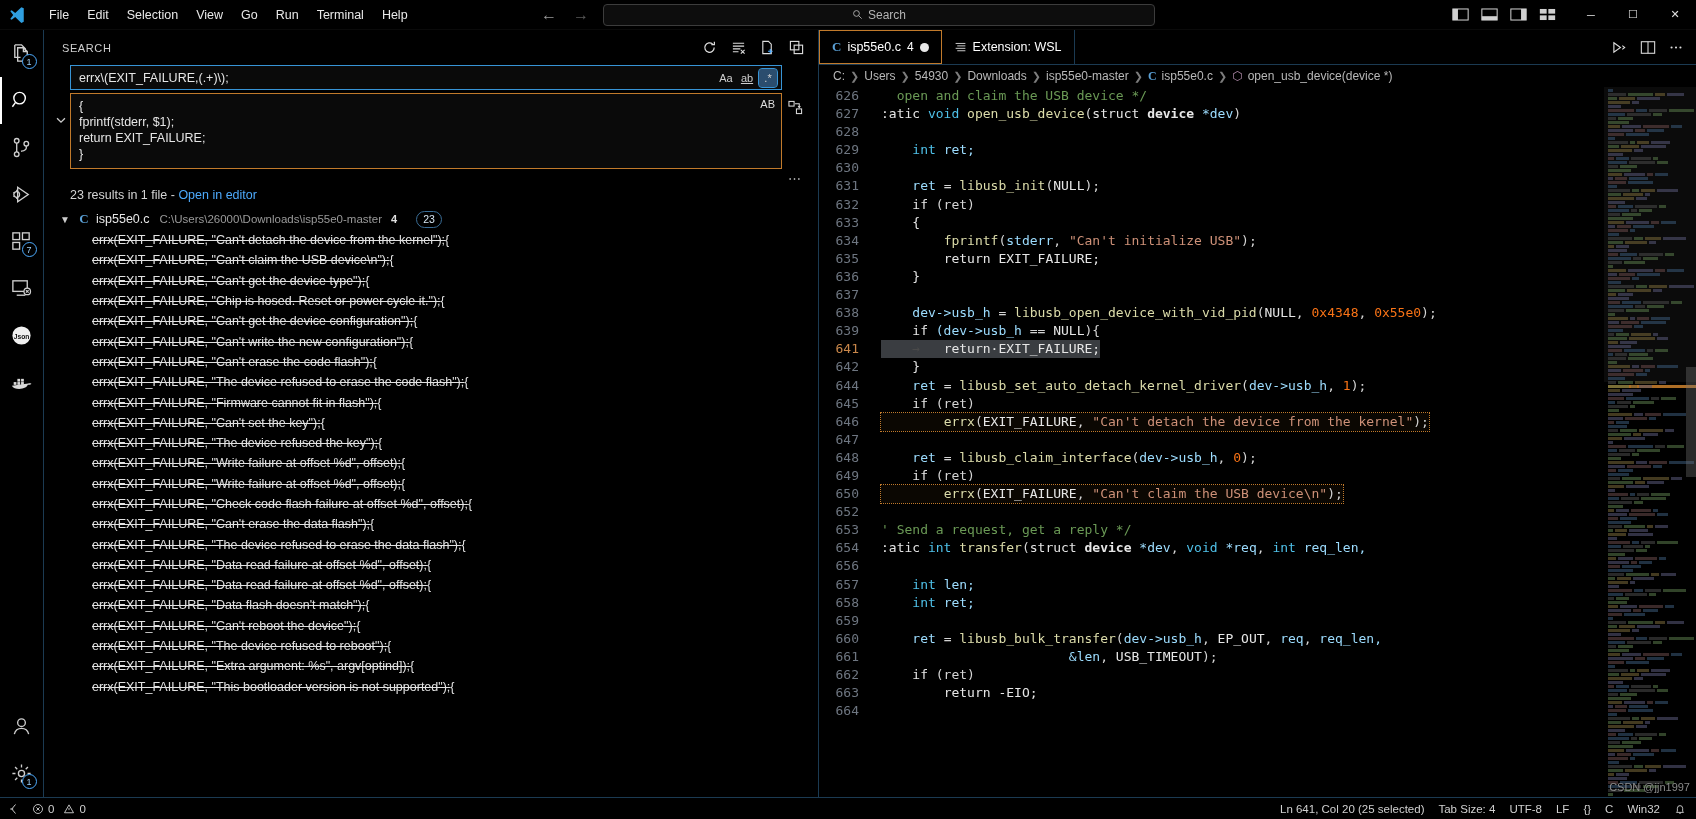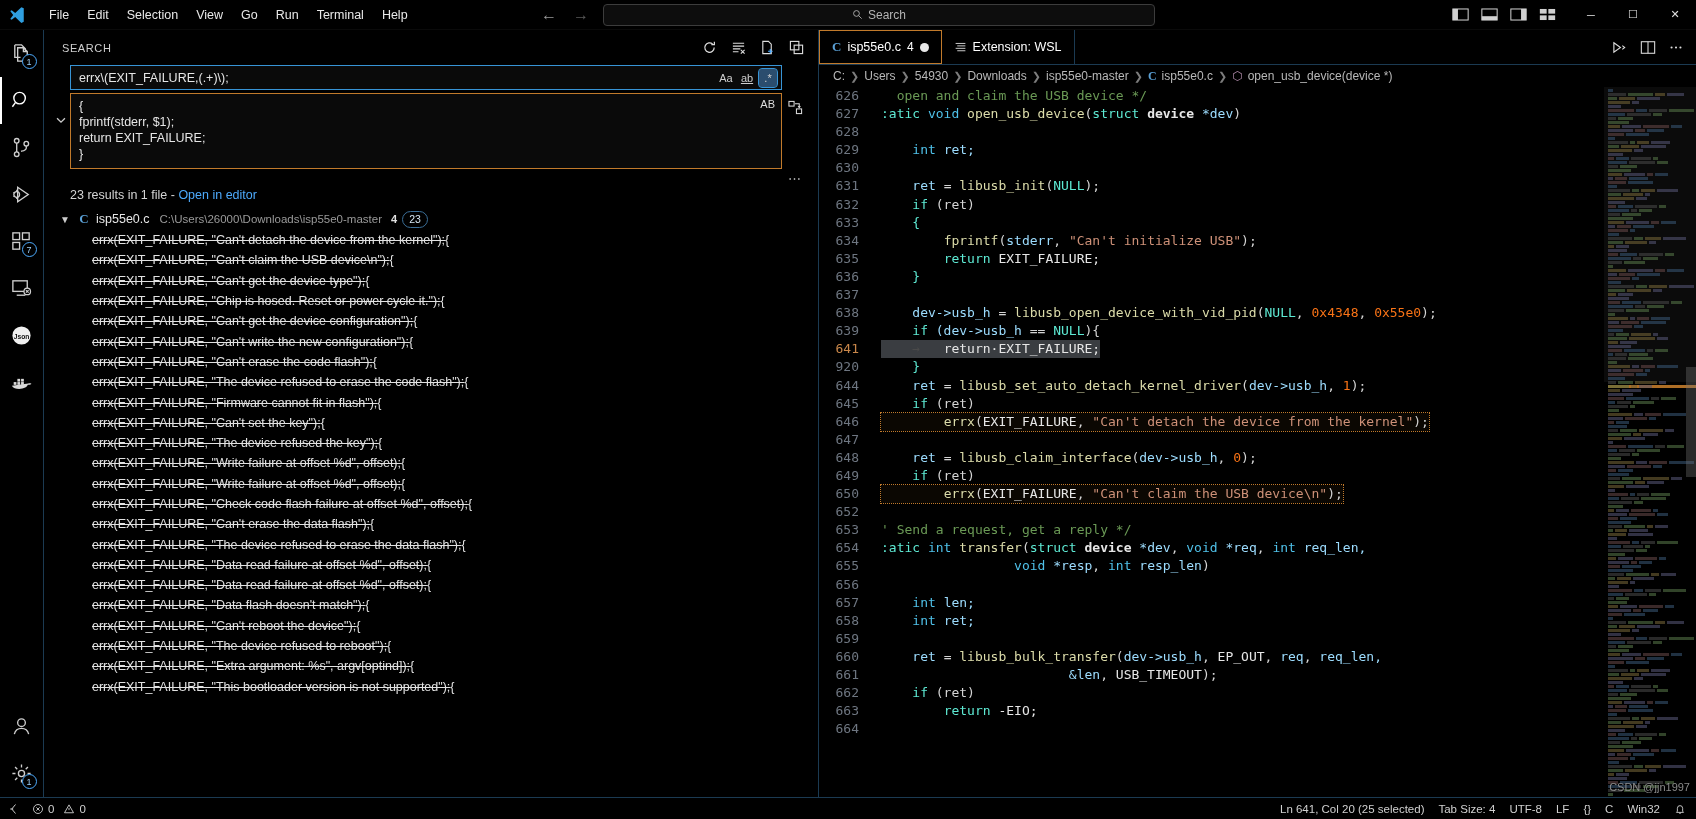--- a/index.html
+++ b/index.html
@@ -123,21 +123,21 @@
   .results-summary a { color: #4daafc; text-decoration: none; }
 
   .result-tree { flex: 1; overflow: hidden; padding-left: 10px; }
   .file-row { display: flex; align-items: center; height: 22px; gap: 5px; padding-left: 4px; }
   .twisty { color: #ccc; font-size: 10px; width: 14px; text-align:center; }
   .c-icon { color: #5a9fd4; font-size: 13px; font-weight: bold; width: 14px; text-align:center; font-family:"Liberation Serif", serif;}
   .file-name { font-size: 12.5px; color: #e6e6e6; }
   .file-path { font-size: 11.5px; color: #9a9a9a; margin-left: 5px; }
   .file-badge-num { font-size: 11px; color: #e0e0e0; margin-left: 4px; font-weight:bold;}
   .count-badge {
-    min-width: 26px; height: 17px; border-radius: 9px;
+    margin-left: 14px; min-width: 26px; height: 17px; border-radius: 9px;
     border: 1px solid #3a6d96; color: #d6e6f2; font-size: 10.5px;
     display: flex; align-items: center; justify-content: center; padding: 0 5px;
   }
   .match-row {
     height: 20.3px; display: flex; align-items: center; padding-left: 38px;
     font-size: 12.5px; color: #e2e2e2; white-space: nowrap;
   }
   .match-row .strike { text-decoration: line-through; text-decoration-thickness: 1px; }
   .match-row .tail { text-decoration: none; }
 
@@ -172,21 +172,21 @@
     height: 18.1px; display: flex; align-items: center; font-family: "DejaVu Sans Mono", monospace;
     font-size: 13px; white-space: pre; line-height: 18.1px;
   }
   .ln {
     width: 62px; min-width: 62px; text-align: right; padding-right: 22px;
     color: #6e7681; font-family: "DejaVu Sans Mono", monospace; font-size: 13px;
   }
   .code-line.current .ln { color: #c9874a; }
   .code-text { white-space: pre; }
   
-  .c-kw   { color: #5eead4; }
+  .c-kw   { color: #e5e5e5; }
   .c-type { color: #4fc1e9; }
   .c-fn   { color: #dcdcaa; }
   .c-var  { color: #9cdcfe; }
   .c-str  { color: #ce9178; }
   .c-num  { color: #f97316; }
   .c-cmt  { color: #6a9955; }
   .c-pun  { color: #d4d4d4; }
   .c-op   { color: #d4d4d4; }
   .c-white{ color: #e6e6e6; }
   .c-struct { color: #e6e6e6; font-weight: bold;}
@@ -607,32 +607,31 @@
             <div class="code-line"><span class="ln">631</span><span class="code-text"><span class="c-pun">    </span><span class="c-var">ret </span><span class="c-op">= </span><span class="c-fn">libusb_init</span><span class="c-pun">(</span><span class="c-kw">NULL</span><span class="c-pun">);</span></span></div>
             <div class="code-line"><span class="ln">632</span><span class="code-text"><span class="c-pun">    </span><span class="c-kw">if </span><span class="c-pun">(ret)</span></span></div>
             <div class="code-line"><span class="ln">633</span><span class="code-text"><span class="c-pun">    </span><span class="c-kw">{</span></span></div>
             <div class="code-line"><span class="ln">634</span><span class="code-text"><span class="c-pun">        </span><span class="c-fn">fprintf</span><span class="c-pun">(</span><span class="c-var">stderr</span><span class="c-pun">, </span><span class="c-str">"Can't initialize USB"</span><span class="c-pun">);</span></span></div>
             <div class="code-line"><span class="ln">635</span><span class="code-text"><span class="c-pun">        </span><span class="c-kw">return </span><span class="c-white">EXIT_FAILURE;</span></span></div>
             <div class="code-line"><span class="ln">636</span><span class="code-text"><span class="c-pun">    </span><span class="c-kw">}</span></span></div>
             <div class="code-line"><span class="ln">637</span><span class="code-text"></span></div>
             <div class="code-line"><span class="ln">638</span><span class="code-text"><span class="c-pun">    </span><span class="c-var">dev-&gt;usb_h </span><span class="c-op">= </span><span class="c-fn">libusb_open_device_with_vid_pid</span><span class="c-pun">(</span><span class="c-kw">NULL</span><span class="c-pun">, </span><span class="c-num">0x4348</span><span class="c-pun">, </span><span class="c-num">0x55e0</span><span class="c-pun">);</span></span></div>
             <div class="code-line"><span class="ln">639</span><span class="code-text"><span class="c-pun">    </span><span class="c-kw">if </span><span class="c-var">(dev-&gt;usb_h </span><span class="c-op">== </span><span class="c-kw">NULL</span><span class="c-pun">){</span></span></div>
             <div class="code-line current"><span class="ln">641</span><span class="code-text sel"><span class="cursor-tab">    →   </span><span class="c-white">return·EXIT_FAILURE;</span></span></div>
-            <div class="code-line"><span class="ln">920</span><span class="code-text"><span class="c-pun">    </span><span class="c-kw">}</span></span></div>
+            <div class="code-line"><span class="ln">642</span><span class="code-text"><span class="c-pun">    </span><span class="c-kw">}</span></span></div>
             <div class="code-line"><span class="ln">644</span><span class="code-text"><span class="c-pun">    </span><span class="c-var">ret </span><span class="c-op">= </span><span class="c-fn">libusb_set_auto_detach_kernel_driver</span><span class="c-pun">(</span><span class="c-var">dev-&gt;usb_h</span><span class="c-pun">, </span><span class="c-num">1</span><span class="c-pun">);</span></span></div>
             <div class="code-line"><span class="ln">645</span><span class="code-text"><span class="c-pun">    </span><span class="c-kw">if </span><span class="c-pun">(ret)</span></span></div>
             <div class="code-line"><span class="ln">646</span><span class="code-text match-box"><span class="c-pun">        </span><span class="c-fn">errx</span><span class="c-pun">(</span><span class="c-white">EXIT_FAILURE</span><span class="c-pun">, </span><span class="c-str">"Can't detach the device from the kernel"</span><span class="c-pun">);</span></span></div>
             <div class="code-line"><span class="ln">647</span><span class="code-text"></span></div>
             <div class="code-line"><span class="ln">648</span><span class="code-text"><span class="c-pun">    </span><span class="c-var">ret </span><span class="c-op">= </span><span class="c-fn">libusb_claim_interface</span><span class="c-pun">(</span><span class="c-var">dev-&gt;usb_h</span><span class="c-pun">, </span><span class="c-num">0</span><span class="c-pun">);</span></span></div>
             <div class="code-line"><span class="ln">649</span><span class="code-text"><span class="c-pun">    </span><span class="c-kw">if </span><span class="c-pun">(ret)</span></span></div>
             <div class="code-line"><span class="ln">650</span><span class="code-text match-box"><span class="c-pun">        </span><span class="c-fn">errx</span><span class="c-pun">(</span><span class="c-white">EXIT_FAILURE</span><span class="c-pun">, </span><span class="c-str">"Can't claim the USB device\n"</span><span class="c-pun">);</span></span></div>
             <div class="code-line"><span class="ln">652</span><span class="code-text"></span></div>
             <div class="code-line"><span class="ln">653</span><span class="code-text"><span class="c-cmt">' Send a request, get a reply */</span></span></div>
             <div class="code-line"><span class="ln">654</span><span class="code-text"><span class="c-kw">:atic </span><span class="c-type">int </span><span class="c-fn">transfer</span><span class="c-pun">(</span><span class="c-kw">struct </span><span class="c-struct">device </span><span class="c-var">*dev</span><span class="c-pun">, </span><span class="c-type">void </span><span class="c-var">*req</span><span class="c-pun">, </span><span class="c-type">int </span><span class="c-var">req_len,</span></span></div>
-            <div class="code-line"><span class="ln">655</span><span class="code-text"><span class="c-pun">                 </span><span class="c-type">void </span><span class="c-var">*resp</span><span class="c-pun">, </span><span class="c-type">int </span><span class="c-var">resp_len</span><span class="c-pun">)</span></span></div>
             <div class="code-line"><span class="ln">656</span><span class="code-text"></span></div>
             <div class="code-line"><span class="ln">657</span><span class="code-text"><span class="c-pun">    </span><span class="c-type">int </span><span class="c-var">len;</span></span></div>
             <div class="code-line"><span class="ln">658</span><span class="code-text"><span class="c-pun">    </span><span class="c-type">int </span><span class="c-var">ret;</span></span></div>
             <div class="code-line"><span class="ln">659</span><span class="code-text"></span></div>
             <div class="code-line"><span class="ln">660</span><span class="code-text"><span class="c-pun">    </span><span class="c-var">ret </span><span class="c-op">= </span><span class="c-fn">libusb_bulk_transfer</span><span class="c-pun">(</span><span class="c-var">dev-&gt;usb_h</span><span class="c-pun">, </span><span class="c-white">EP_OUT</span><span class="c-pun">, </span><span class="c-var">req</span><span class="c-pun">, </span><span class="c-var">req_len,</span></span></div>
             <div class="code-line"><span class="ln">661</span><span class="code-text"><span class="c-pun">                        </span><span class="c-var">&amp;len</span><span class="c-pun">, </span><span class="c-white">USB_TIMEOUT</span><span class="c-pun">);</span></span></div>
             <div class="code-line"><span class="ln">662</span><span class="code-text"><span class="c-pun">    </span><span class="c-kw">if </span><span class="c-pun">(ret)</span></span></div>
             <div class="code-line"><span class="ln">663</span><span class="code-text"><span class="c-pun">        </span><span class="c-kw">return </span><span class="c-white">-EIO;</span></span></div>
             <div class="code-line"><span class="ln">664</span><span class="code-text"></span></div>
           </div>

